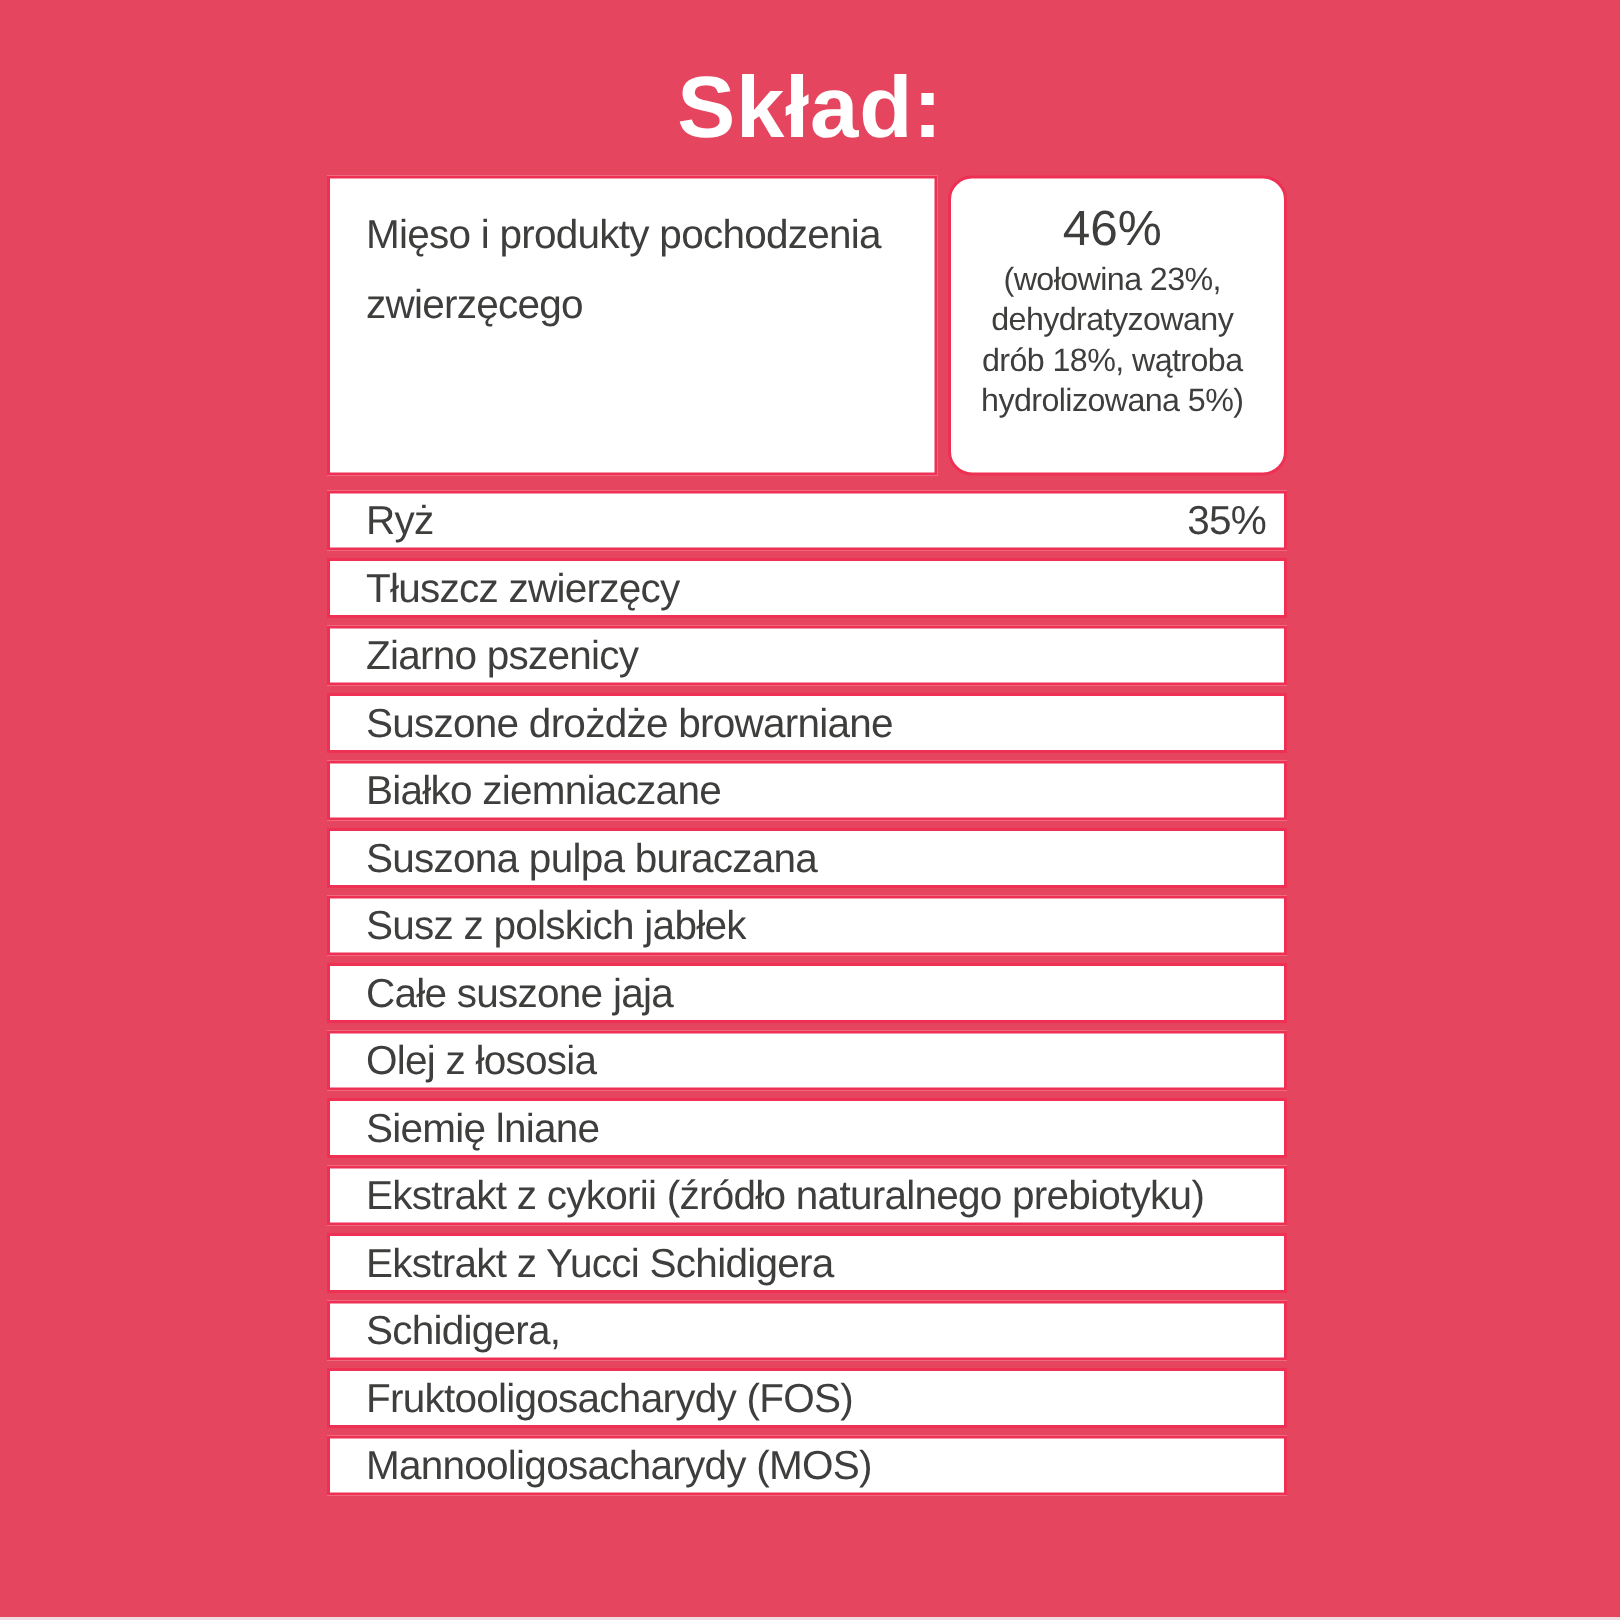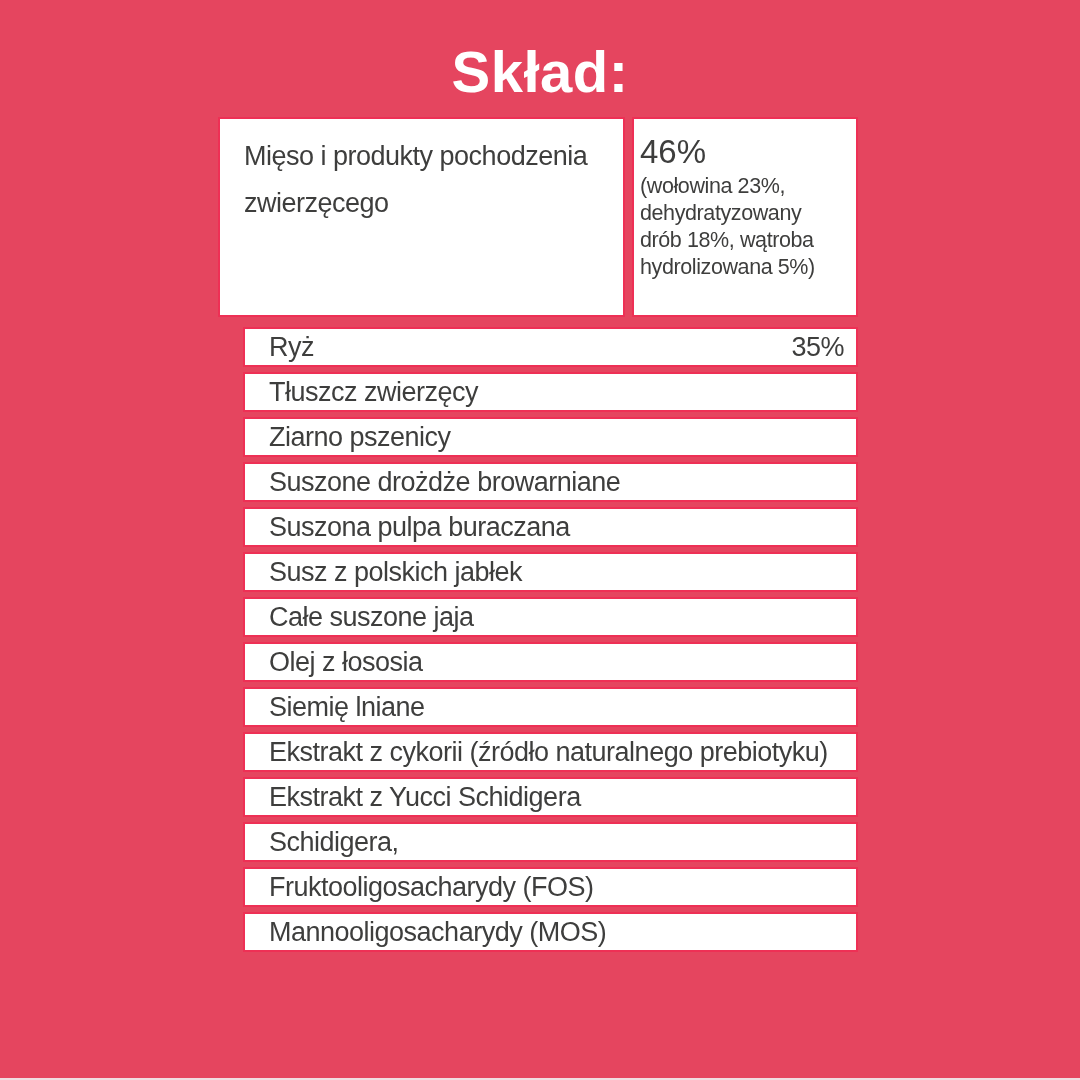--- a/index.html
+++ b/index.html
@@ -47,22 +47,23 @@
   .main-ingredient {
     width: 407px;
     padding: 14px 22px 0 24px;
     font-size: 27px;
     line-height: 47px;
     letter-spacing: -0.5px;
     white-space: pre-line;
   }
   .main-percent {
     flex: 1;
-    text-align: left;
+    text-align: center;
     padding: 12px 13px 0 6px;
+    border-radius: 16px;
   }
   .main-percent .percent-value {
     font-size: 33px;
     line-height: 42px;
     display: block;
   }
   .main-percent .percent-detail {
     font-size: 21.5px;
     line-height: 27px;
     letter-spacing: -0.4px;
@@ -71,21 +72,20 @@
   }
   .ingredient-row {
     height: 40px;
     margin-bottom: 5px;
     display: flex;
     align-items: center;
     justify-content: space-between;
     padding: 0 12px 0 24px;
     font-size: 27px;
     letter-spacing: -0.5px;
-    margin-left: 25px;
   }
   .ingredient-row .row-name {
     white-space: nowrap;
   }
   .ingredient-row .row-percent {
     white-space: nowrap;
   }
   .bottom-edge-line {
     position: absolute;
     left: 0;
@@ -124,20 +124,24 @@
   </div>
   <div class="box ingredient-row">
     <span class="row-name">Ziarno pszenicy</span>
     <span class="row-percent"></span>
   </div>
   <div class="box ingredient-row">
     <span class="row-name">Suszone drożdże browarniane</span>
     <span class="row-percent"></span>
   </div>
   <div class="box ingredient-row">
+    <span class="row-name">Białko ziemniaczane</span>
+    <span class="row-percent"></span>
+  </div>
+  <div class="box ingredient-row">
     <span class="row-name">Suszona pulpa buraczana</span>
     <span class="row-percent"></span>
   </div>
   <div class="box ingredient-row">
     <span class="row-name">Susz z polskich jabłek</span>
     <span class="row-percent"></span>
   </div>
   <div class="box ingredient-row">
     <span class="row-name">Całe suszone jaja</span>
     <span class="row-percent"></span>

